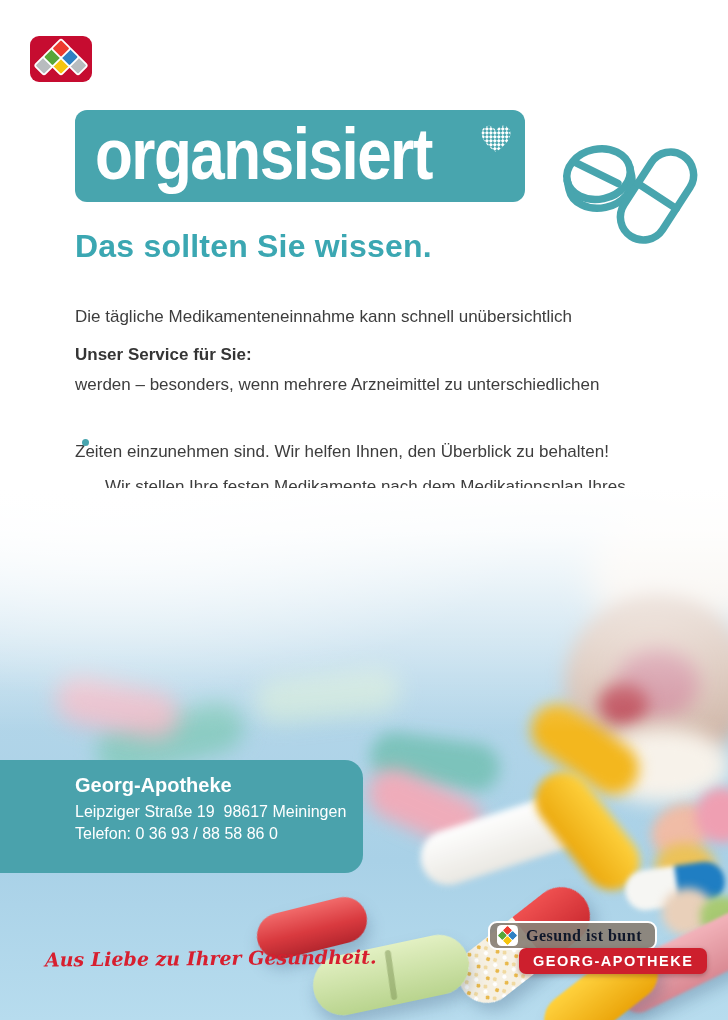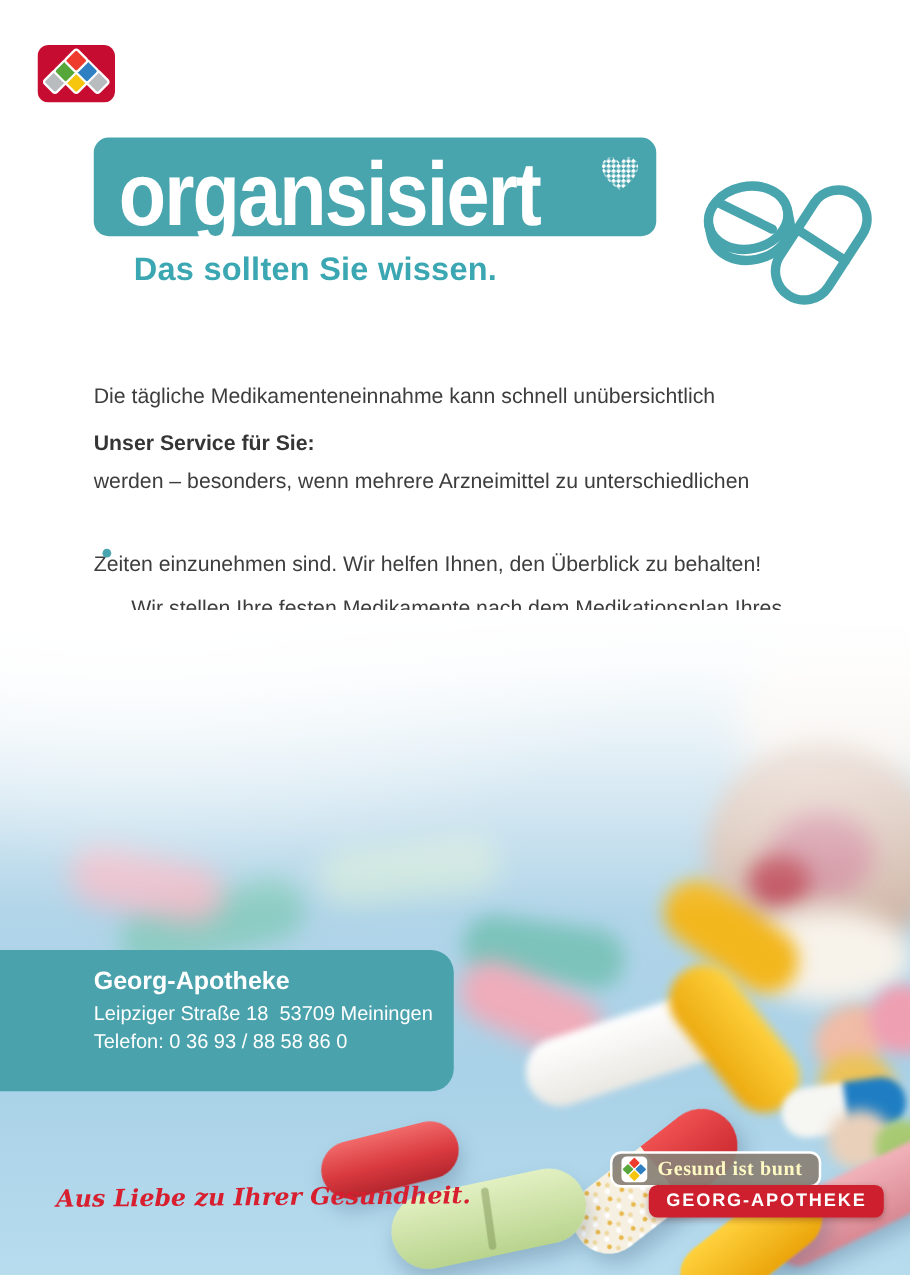--- a/index.html
+++ b/index.html
@@ -9,35 +9,35 @@
     font-family:"Liberation Sans","DejaVu Sans",sans-serif;
     color:#3d3d3d;
   }
   .abs{position:absolute;}
 
   
   .logo{left:30px;top:36px;}
 
   
   .banner{
-    left:75px;top:110px;width:450px;height:79px;background:#48a5ae;
-    border-radius:12px;display:flex;align-items:flex-end;
+    left:75px;top:110px;width:450px;height:92px;background:#48a5ae;
+    border-radius:12px;display:flex;align-items:center;
   }
   .banner-text{
     display:inline-block;color:#ffffff;font-weight:bold;font-size:62px;
     letter-spacing:-1.5px;padding-left:20px;line-height:1;
     transform:scaleY(1.16);transform-origin:50% 62%;
   }
   .heart{position:absolute;right:12px;top:13px;}
 
   
   .pills-illustration{left:560px;top:126px;overflow:visible;}
 
   
-  .h-teal{left:75px;top:200px;font-size:26px;font-weight:bold;color:#3ba7b2;letter-spacing:.2px;margin-left:32px;}
+  .h-teal{left:75px;top:228px;font-size:32px;font-weight:bold;color:#3ba7b2;letter-spacing:.2px;}
   .bodytext{font-size:17px;line-height:22.5px;color:#3d3d3d;white-space:pre-wrap;}
   .intro{left:75px;top:261px;width:580px;}
   .subhead{left:75px;top:345px;font-size:17px;font-weight:bold;color:#353535;}
   .list{left:82px;width:580px;}
   .list-row{display:flex;align-items:flex-start;}
   .dot{flex:0 0 auto;width:7px;height:7px;border-radius:50%;background:#48a5ae;margin:8px 16px 0 0;}
   .li-lines{flex:1;}
   .subhead2{left:75px;top:547px;font-size:17px;font-weight:bold;color:#353535;}
   .promo{left:75px;top:684px;font-size:17.5px;font-weight:bold;color:#3ba7b2;line-height:23px;white-space:pre-wrap;}
 
@@ -81,21 +81,21 @@
     left:45px;top:947px;font-family:"DejaVu Serif","Liberation Serif",serif;
     font-style:italic;font-weight:600;font-size:19px;color:#d71f2f;transform:rotate(-.5deg);
   }
   .badge-gray{
     left:488px;top:921px;display:inline-flex;align-items:center;gap:8px;
     background:rgba(138,129,118,.93);border:2.5px solid #ffffff;border-radius:9px;
     padding:2px 13px 2px 7px;
   }
   .badge-gray-label{
     font-family:"Liberation Serif","DejaVu Serif",serif;font-weight:bold;
-    font-size:16px;color:#fef9c3;letter-spacing:.5px;
+    font-size:16px;color:#0f172a;letter-spacing:.5px;
   }
   .badge-red{
     left:519px;top:948px;background:#cd1f2d;border-radius:7px;padding:5px 14px;
     color:#ffffff;font-weight:bold;font-size:14.5px;letter-spacing:1.5px;
     box-shadow:0 2px 5px rgba(80,20,20,.35);
   }
 </style>
 </head>
 <body>
 
@@ -234,21 +234,21 @@
     </div>
     <div class="pill fg-shadow score" style="left:312px;top:457px;width:158px;height:60px;border-radius:30px;background:linear-gradient(180deg,#e2f0c2,#b9d48e);transform:rotate(-12deg);filter:blur(.5px);"></div>
     <div class="pill fg-shadow" style="left:612px;top:448px;width:150px;height:52px;border-radius:16px;background:linear-gradient(180deg,#f2b3ba,#d98892);transform:rotate(-26deg);filter:blur(1.5px);"></div>
     <div class="pill fg-shadow" style="left:536px;top:482px;width:130px;height:54px;border-radius:27px;background:linear-gradient(180deg,#ffd23e,#eba50a);transform:rotate(-38deg);filter:blur(.8px);"></div>
 
     <div class="photo-fade"></div>
   </div>
 
   <div class="abs contact">
     <div class="contact-name">Georg-Apotheke</div>
-    <div class="contact-line">Leipziger Straße 18  53709 Meiningen</div>
+    <div class="contact-line">Leipziger Straße 19  98617 Meiningen</div>
     <div class="contact-line">Telefon: 0 36 93 / 88 58 86 0</div>
   </div>
 
   <div class="abs tagline">Aus Liebe zu Ihrer Gesundheit.</div>
 
   <div class="abs badge-gray">
     <svg width="21" height="21" viewBox="0 0 21 21">
       <rect width="21" height="21" rx="4.5" fill="#ffffff"></rect>
       <g stroke="#ffffff" stroke-width=".8">
         <rect transform="translate(10.5,5.4) rotate(45)" x="-3.5" y="-3.5" width="7" height="7" rx="1" fill="#ee3b2e"></rect>

